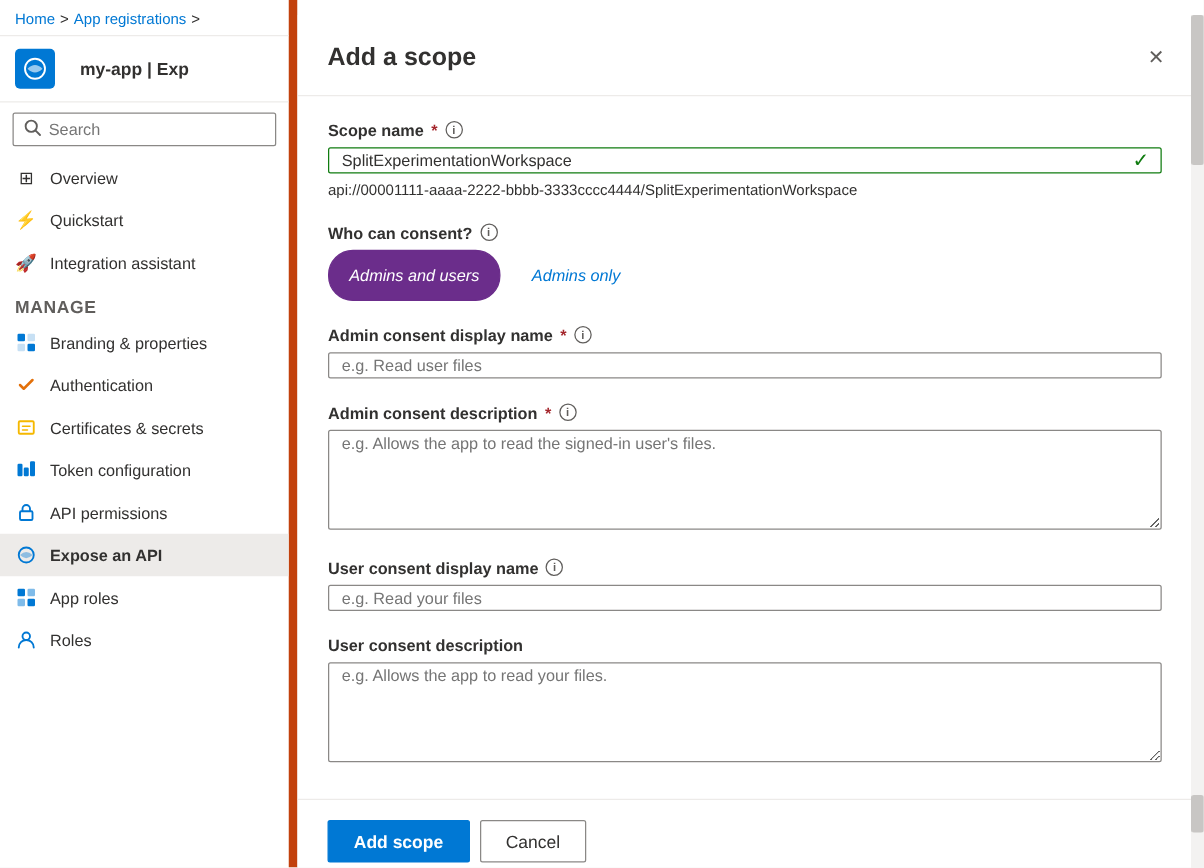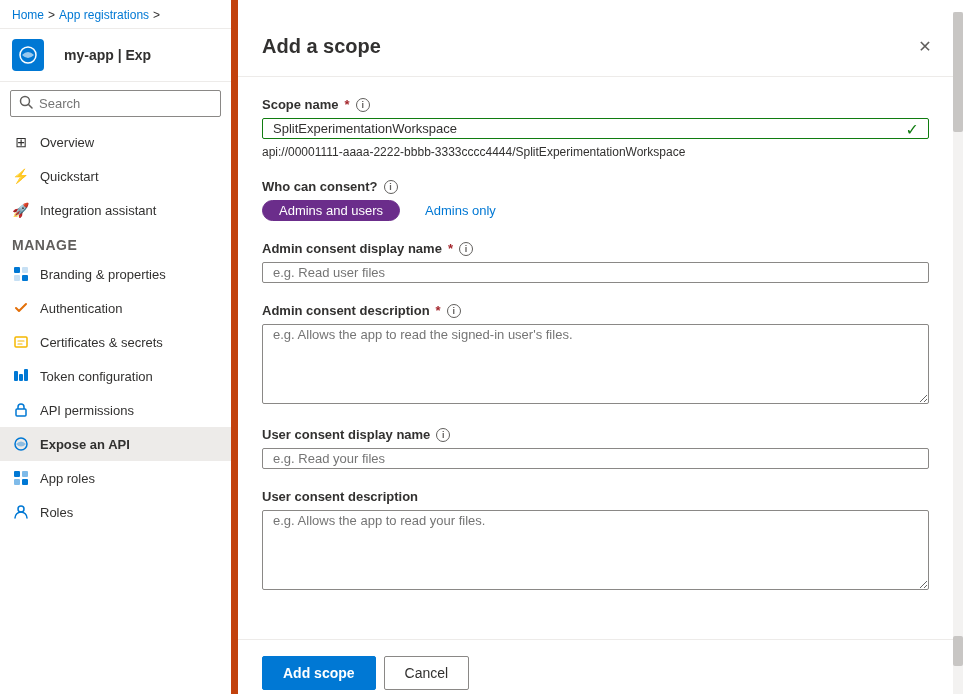--- a/index.html
+++ b/index.html
@@ -195,21 +195,21 @@
 
     .field-group {
       margin-bottom: 20px;
     }
     .field-label {
       font-size: 13px;
       font-weight: 600;
       color: #323130;
       margin-bottom: 6px;
       display: flex;
-      align-items: flex-end;
+      align-items: flex-start;
       gap: 6px;
     }
     .field-label .required { color: #a4262c; }
     .info-icon {
       width: 14px;
       height: 14px;
       border-radius: 50%;
       border: 1.5px solid #605e5c;
       display: inline-flex;
       align-items: center;
@@ -249,26 +249,27 @@
       color: #323130;
       margin-top: 6px;
     }
 
     .consent-options {
       display: flex;
       gap: 8px;
       margin-top: 6px;
     }
     .consent-btn {
-      padding: 2px 16px;
+      padding: 12px 16px;
       border-radius: 20px;
       font-size: 13px;
       cursor: pointer;
       border: 1.5px solid transparent;
       font-family: inherit;
+      font-style: italic;
     }
     .consent-btn.selected {
       background: #6b2d8b;
       color: #fff;
       border-color: #6b2d8b;
     }
     .consent-btn.unselected {
       background: transparent;
       color: #0078d4;
       border-color: transparent;

